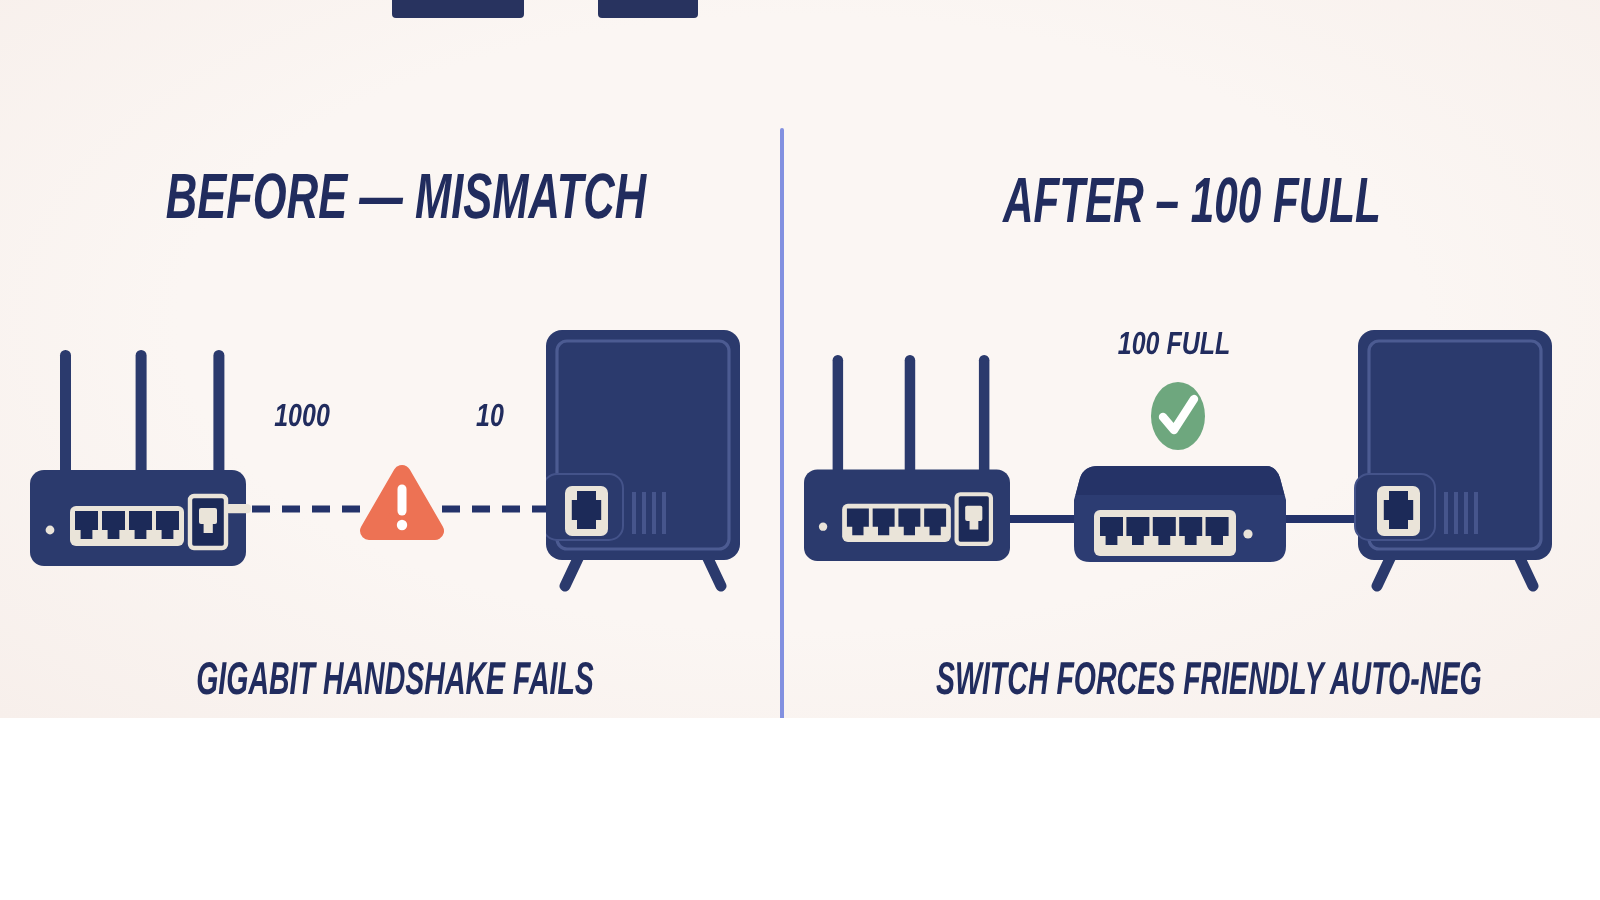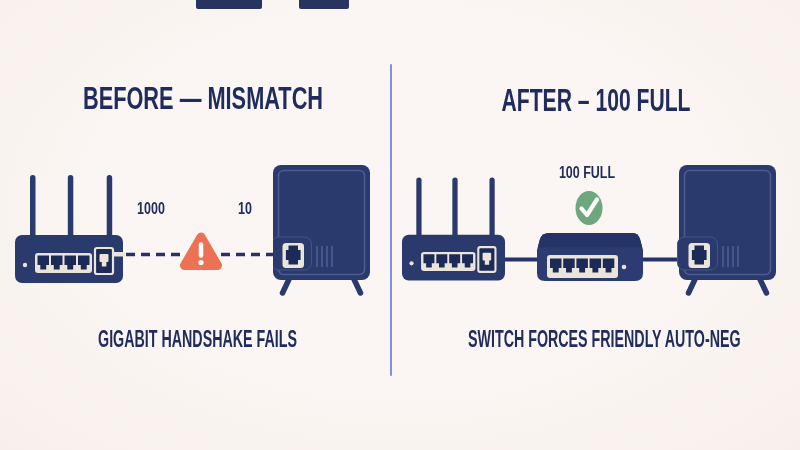--- a/index.html
+++ b/index.html
@@ -1,20 +1,21 @@
 <!DOCTYPE html>
 <html><head>
 <meta charset="utf-8">
 <style>
   html,body{margin:0;padding:0;}
   .canvas{
-    position:relative; width:800px; height:450px; overflow:hidden;
+    position:relative; width:800px; height:359px; overflow:hidden;
     background:radial-gradient(ellipse at 50% 45%, #fbf6f3 55%, #f7efeb 100%);
     font-family:"Liberation Sans","DejaVu Sans",sans-serif;
     color:#212c5e;
+    font-style:italic;
   }
   .top-bar{position:absolute; top:0; height:9px; background:#28335f; border-radius:0 0 2px 2px;}
   .top-bar-1{left:196px; width:66px;}
   .top-bar-2{left:299px; width:50px;}
   .divider{position:absolute; left:390px; top:64px; width:2px; height:312px; background:#8290e0; border-radius:1px;}
   .title{
     position:absolute; margin:0; font-size:32px; font-weight:700;
     text-align:center; white-space:nowrap; color:#212c5e; letter-spacing:0px;
   }
   .title-left{left:3px; top:80px; width:400px; transform:scaleX(.68); transform-origin:50% 50%;}

